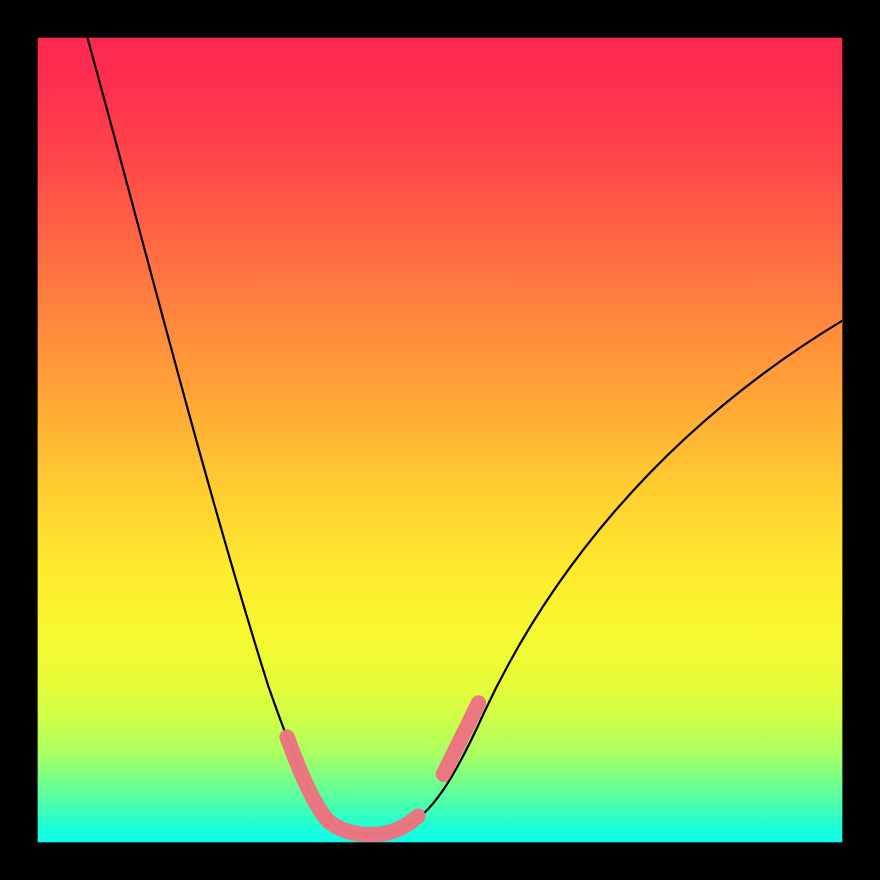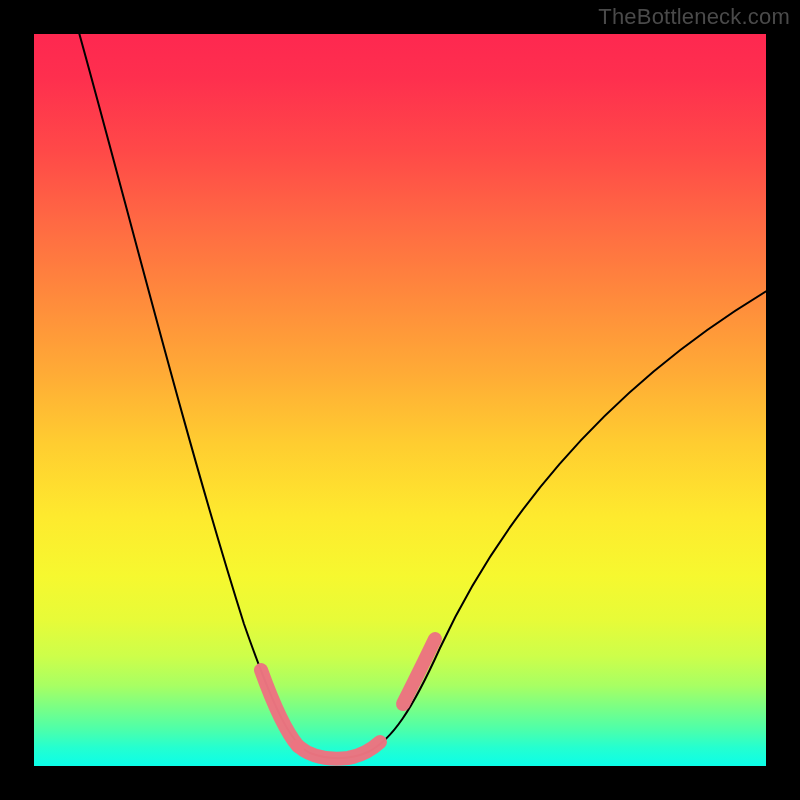--- a/index.html
+++ b/index.html
@@ -82,21 +82,20 @@
     stroke-width: 14;
     stroke-linecap: round;
     stroke-linejoin: round;
     opacity: 0.98;
   }
 </style>
 </head>
 <body>
 <div class="frame">
 
-  <div class="watermark">TheBottleneck.com</div>
 
   <div class="plot">
     <div class="gradient"></div>
 
     <svg class="curve" viewBox="0 0 732 732" preserveAspectRatio="none">
       <path class="curve-main" d="M 44 -5
                C 90 160, 150 400, 210 590
                C 238 670, 256 710, 276 719
                C 294 726, 316 726, 334 718
                C 358 706, 378 676, 406 614

